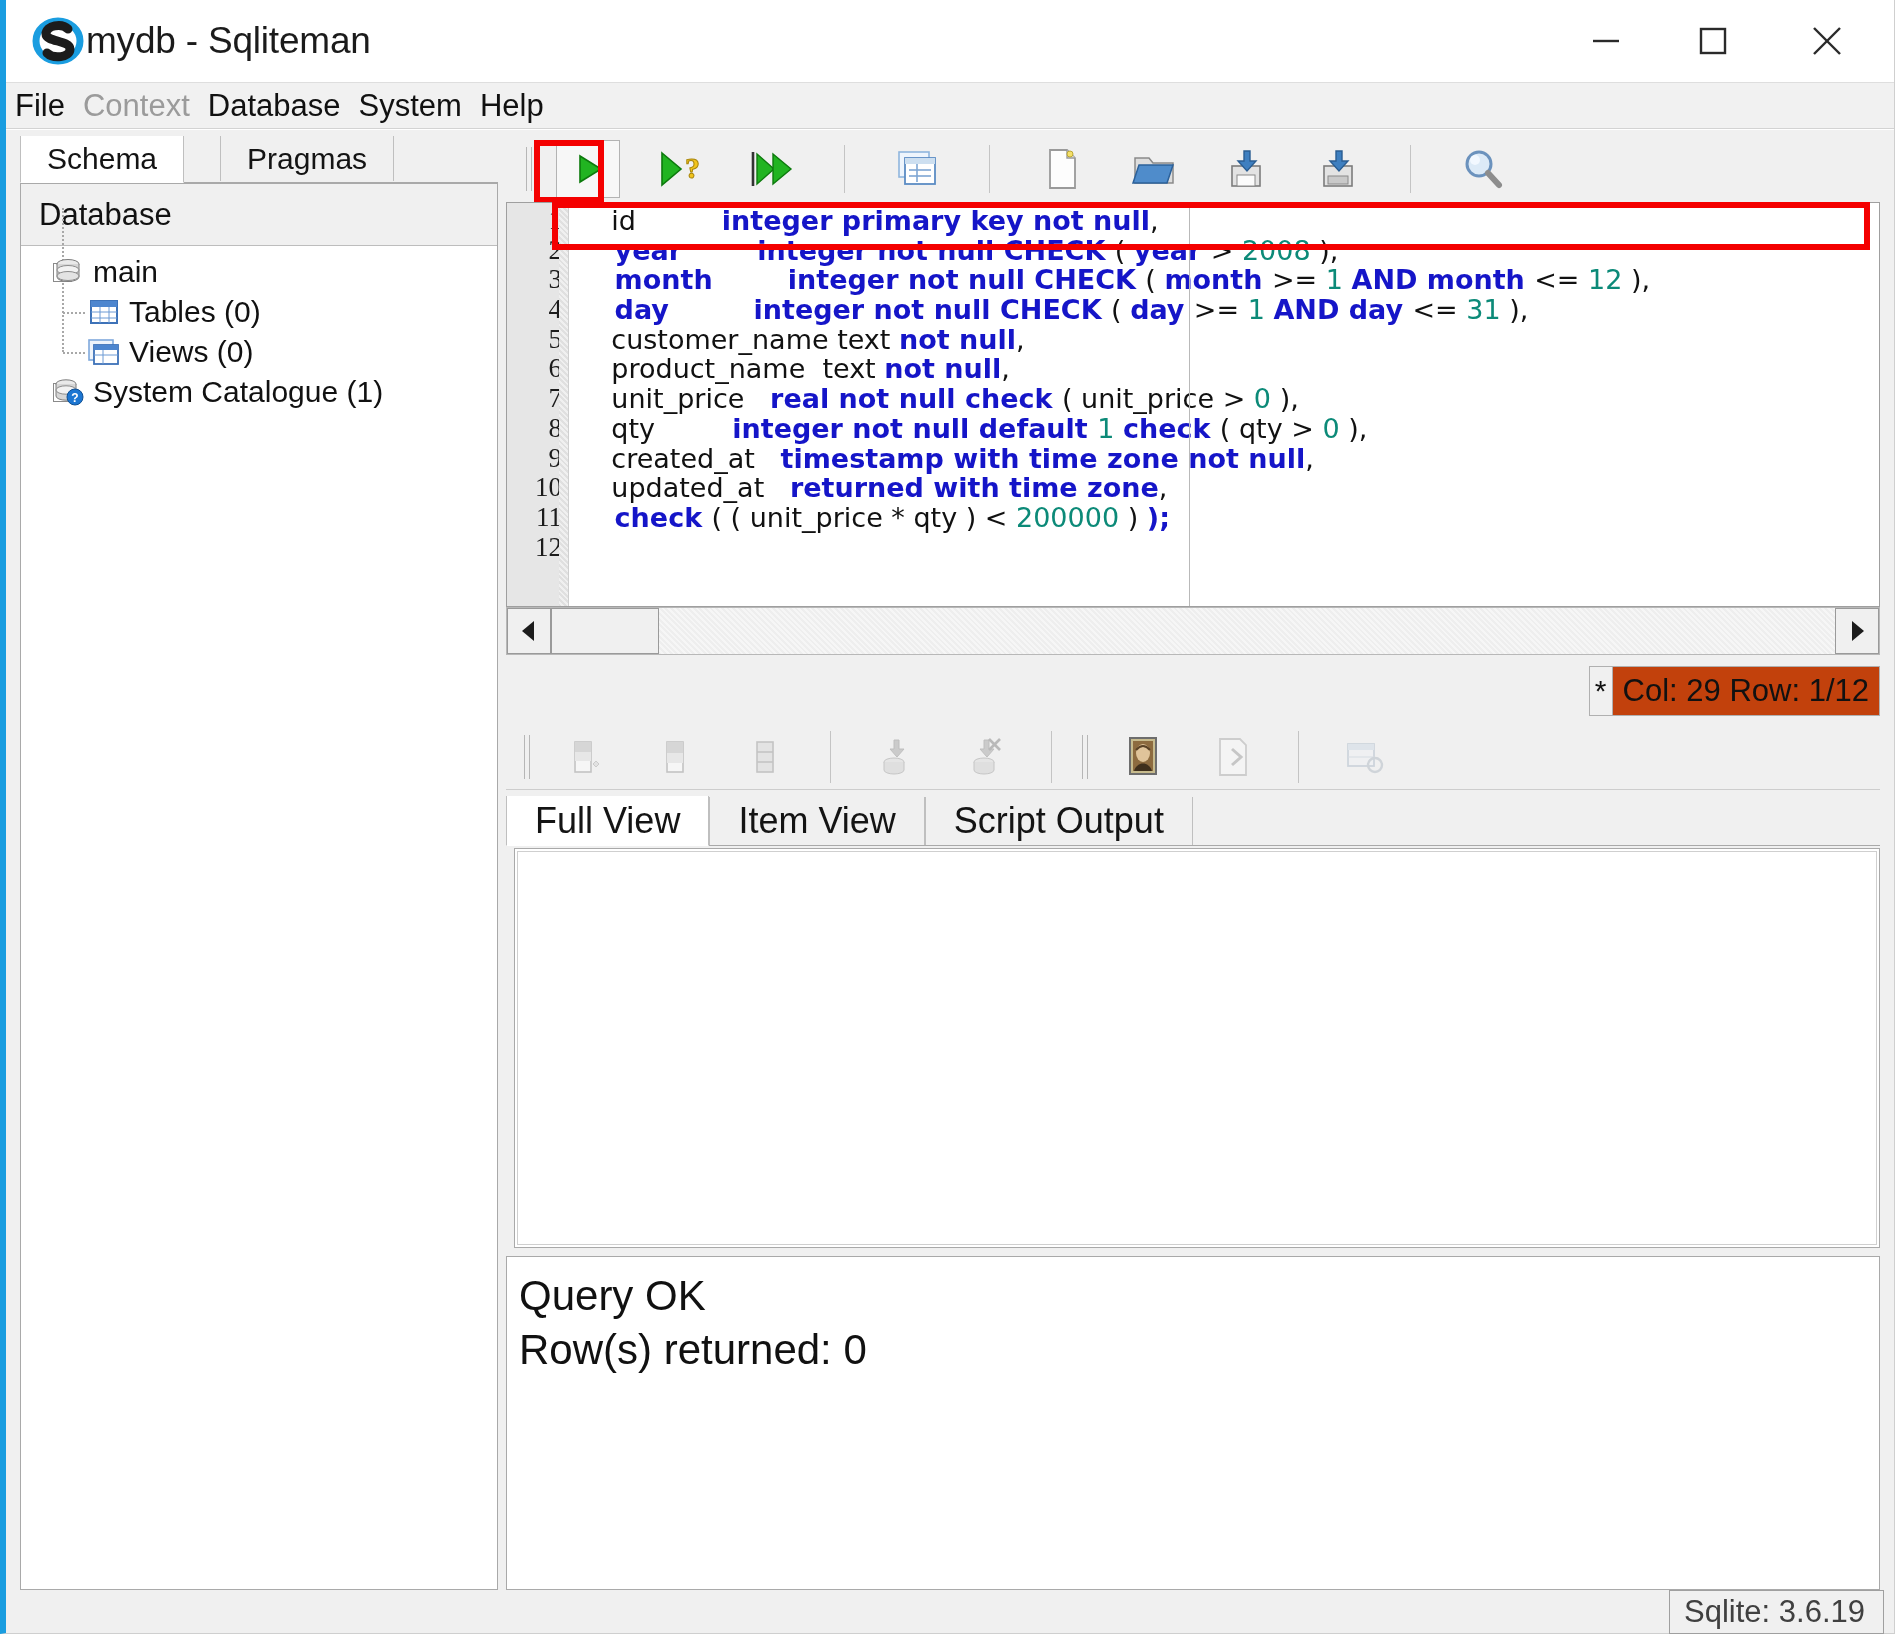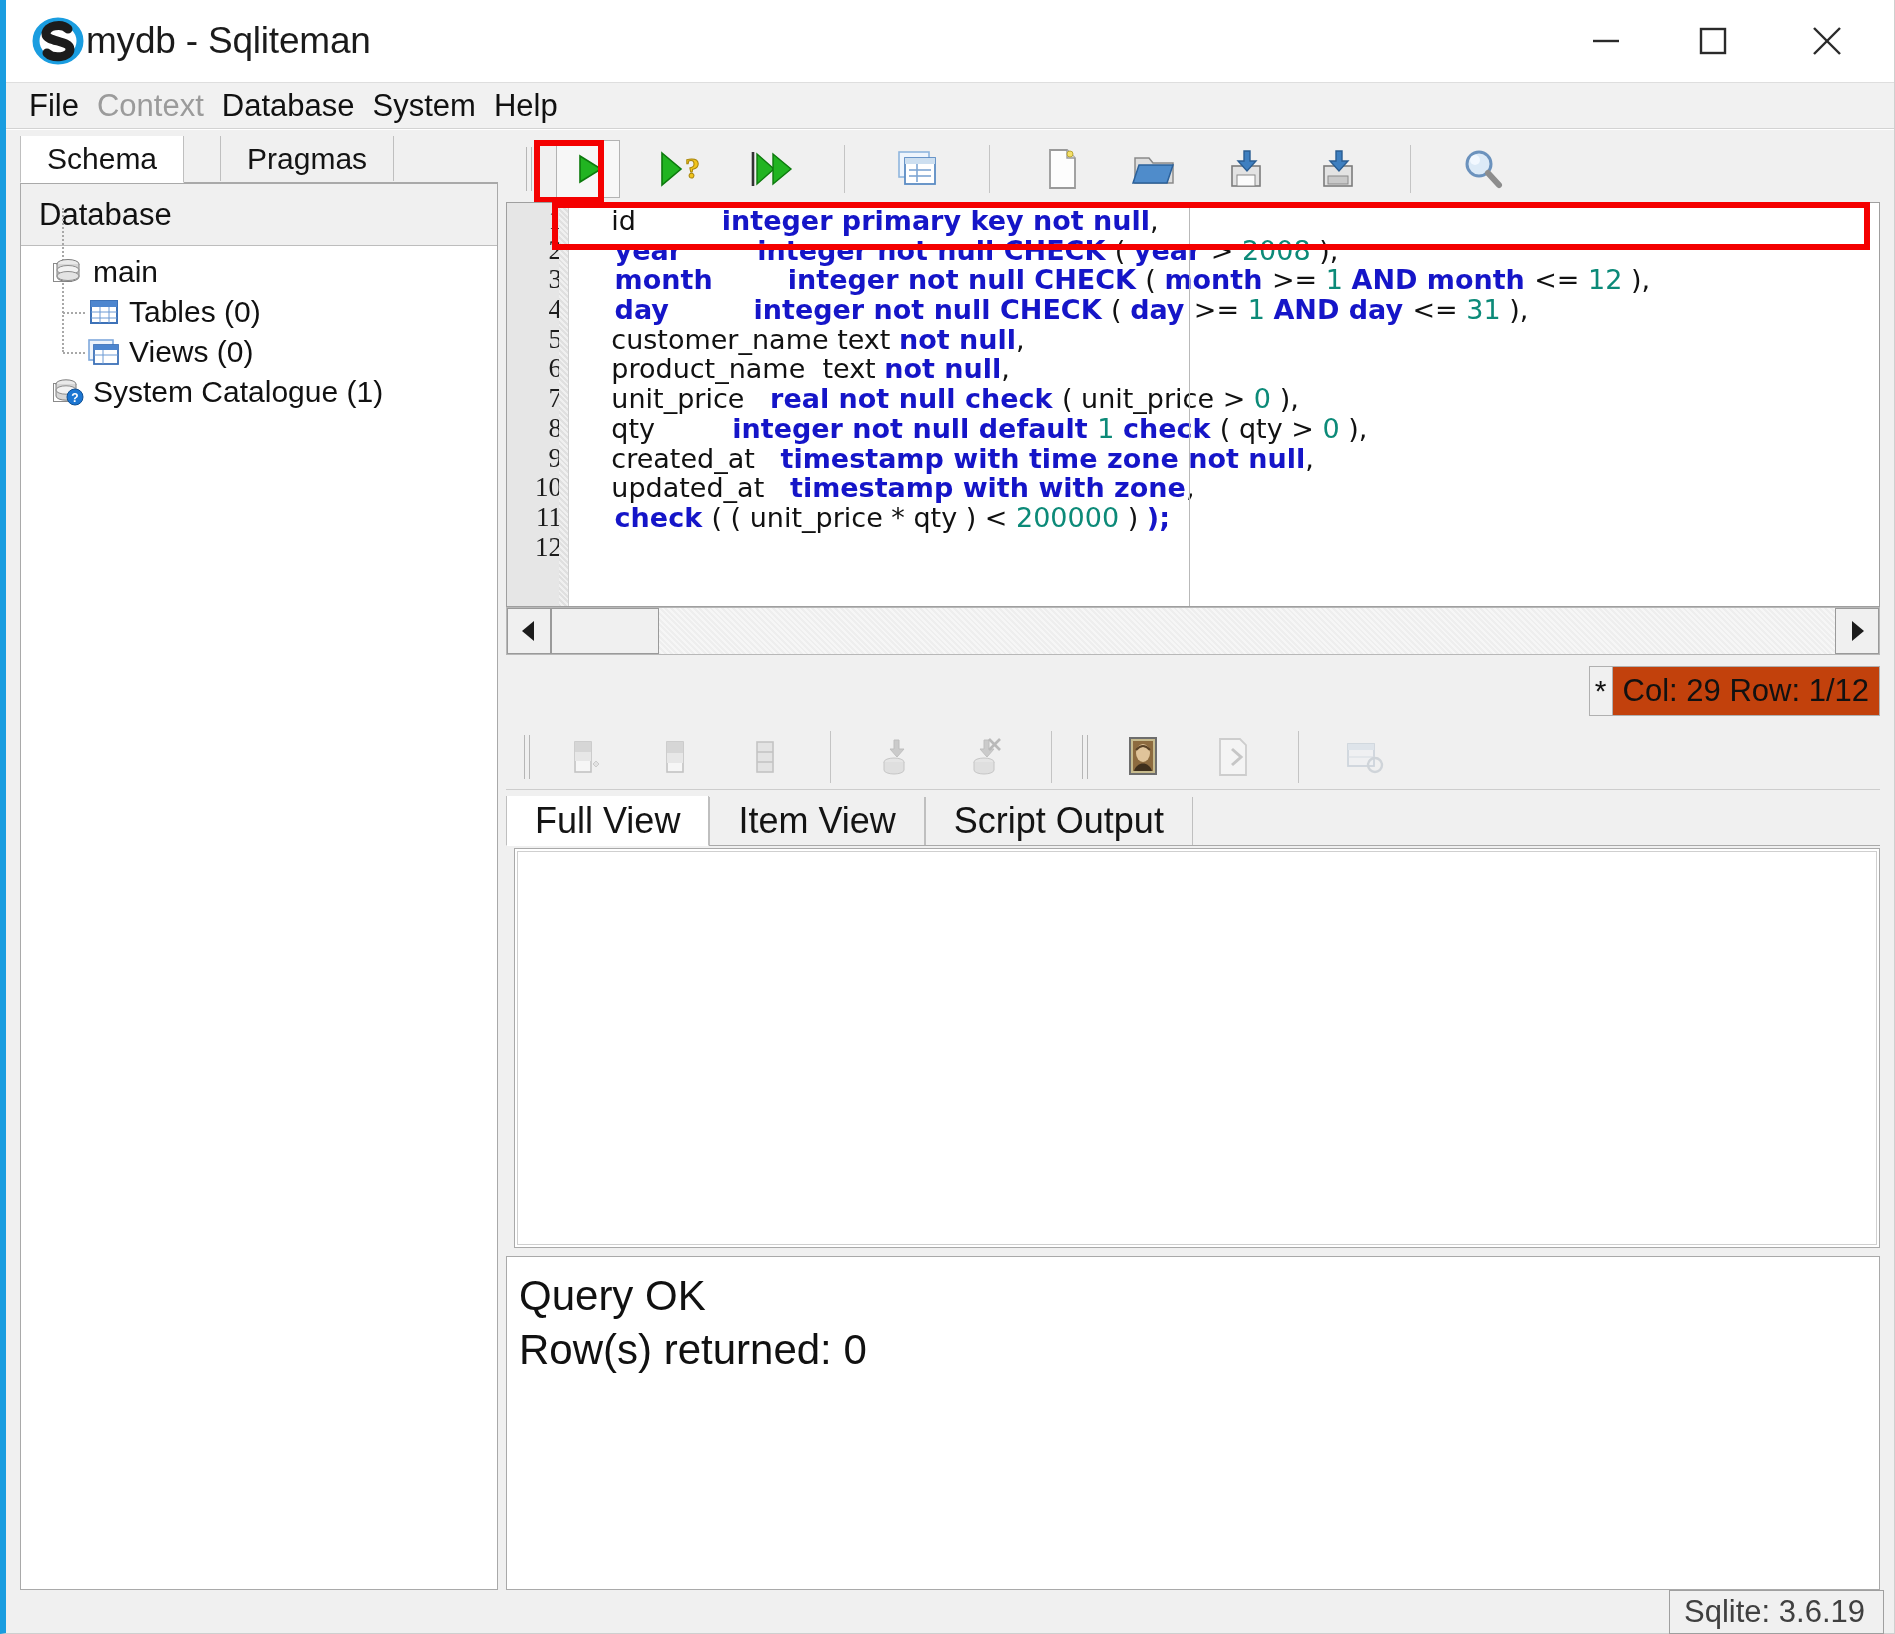--- a/index.html
+++ b/index.html
@@ -45,21 +45,20 @@
   #btn-max { right:136px; }
   #btn-close { right:22px; }
   .wbtn svg { display:block; }
 
   
   #menubar {
     height:47px; background:#f1f1f1;
     border-top:1px solid #dedede;
     border-bottom:1px solid #d3d3d3;
     display:flex; align-items:center;
-    padding-left:14px;
     font-size:31px; color:#111;
   }
   .menu-item { padding:0 9px; white-space:nowrap; line-height:1; }
   .menu-item.disabled { color:#9b9b9b; }
 
   
   #body-area {
     position:absolute; left:0; right:0; top:130px; bottom:0;
     background:#f0f0f0;
   }
@@ -477,21 +476,21 @@
 
               <div class="cline"><span class="pl">    id          </span><span class="kw">integer primary key not null</span><span class="pl">,</span></div>
               <div class="cline"><span class="kw">    year        integer not null CHECK </span><span class="pl">( </span><span class="kw">year </span><span class="pl">&gt; </span><span class="num">2008 </span><span class="pl">),</span></div>
               <div class="cline"><span class="kw">    month        integer not null CHECK </span><span class="pl">( </span><span class="kw">month </span><span class="pl">&gt;= </span><span class="num">1 </span><span class="kw">AND month </span><span class="pl">&lt;= </span><span class="num">12 </span><span class="pl">),</span></div>
               <div class="cline"><span class="kw">    day         integer not null CHECK </span><span class="pl">( </span><span class="kw">day </span><span class="pl">&gt;= </span><span class="num">1 </span><span class="kw">AND day </span><span class="pl">&lt;= </span><span class="num">31 </span><span class="pl">),</span></div>
               <div class="cline"><span class="pl">    customer_name text </span><span class="kw">not null</span><span class="pl">,</span></div>
               <div class="cline"><span class="pl">    product_name  text </span><span class="kw">not null</span><span class="pl">,</span></div>
               <div class="cline"><span class="pl">    unit_price   </span><span class="kw">real not null check </span><span class="pl">( unit_price &gt; </span><span class="num">0 </span><span class="pl">),</span></div>
               <div class="cline"><span class="pl">    qty         </span><span class="kw">integer not null default </span><span class="num">1 </span><span class="kw">check </span><span class="pl">( qty &gt; </span><span class="num">0 </span><span class="pl">),</span></div>
               <div class="cline"><span class="pl">    created_at   </span><span class="kw">timestamp with time zone not null</span><span class="pl">,</span></div>
-              <div class="cline"><span class="pl">    updated_at   </span><span class="kw">timestamp with with zone</span><span class="pl">,</span></div>
+              <div class="cline"><span class="pl">    updated_at   </span><span class="kw">returned with time zone</span><span class="pl">,</span></div>
               <div class="cline"><span class="kw">    check </span><span class="pl">( ( unit_price * qty ) &lt; </span><span class="num">200000 </span><span class="pl">) </span><span class="kw">);</span></div>
               <div id="caret-col" style="left: 620px;"></div>
             </div>
         </div>
       </div>
       <div id="line1-highlight"></div>
 
       <div id="hscroll">
         <div class="sb-arrow">
           <svg width="22" height="26" viewBox="0 0 22 26">

